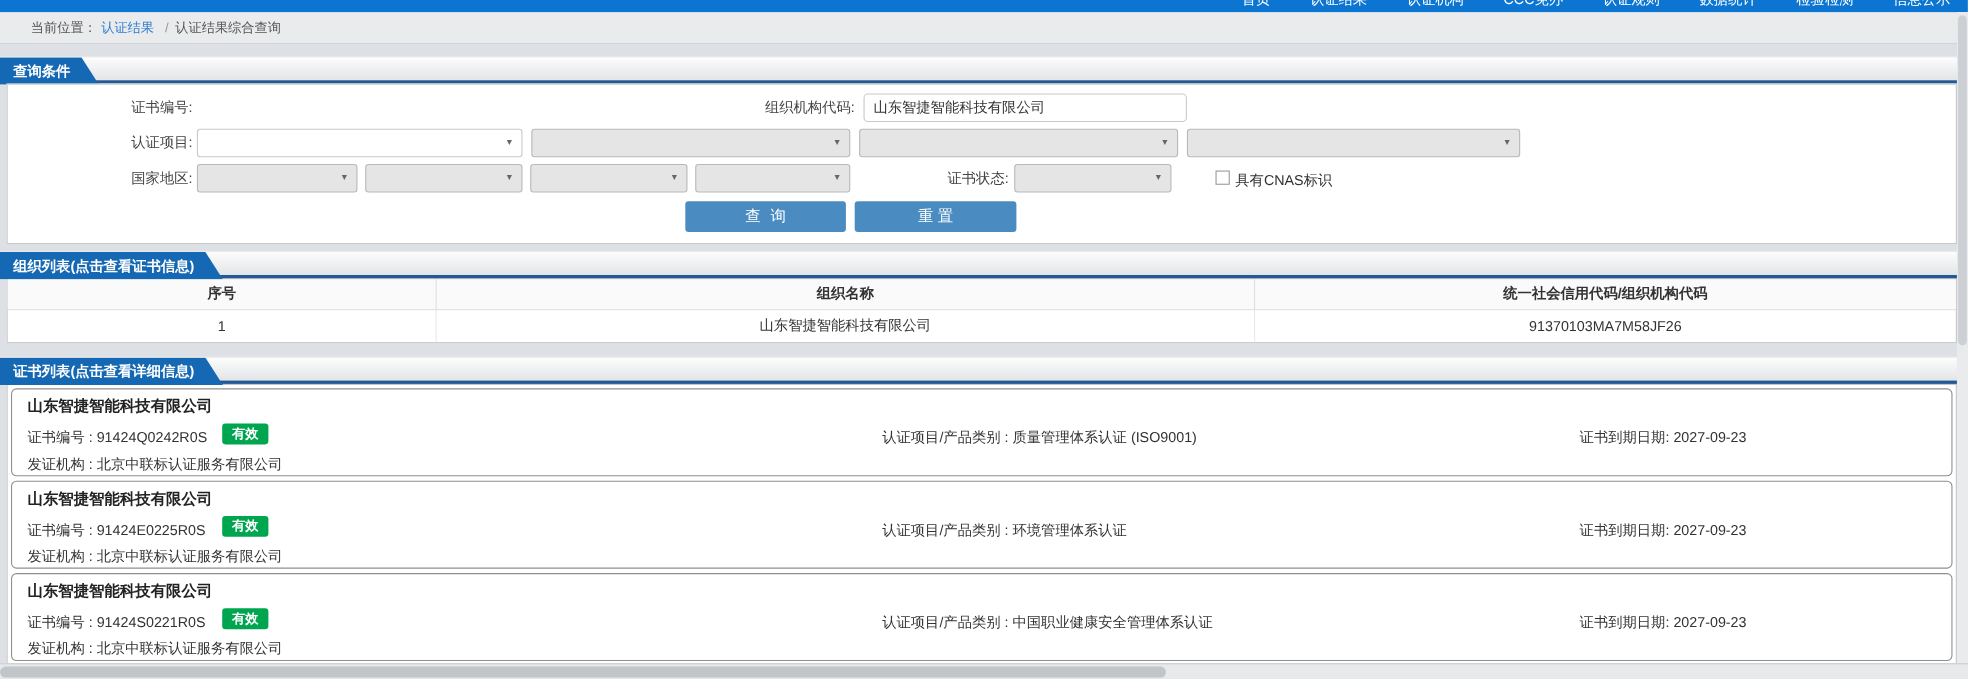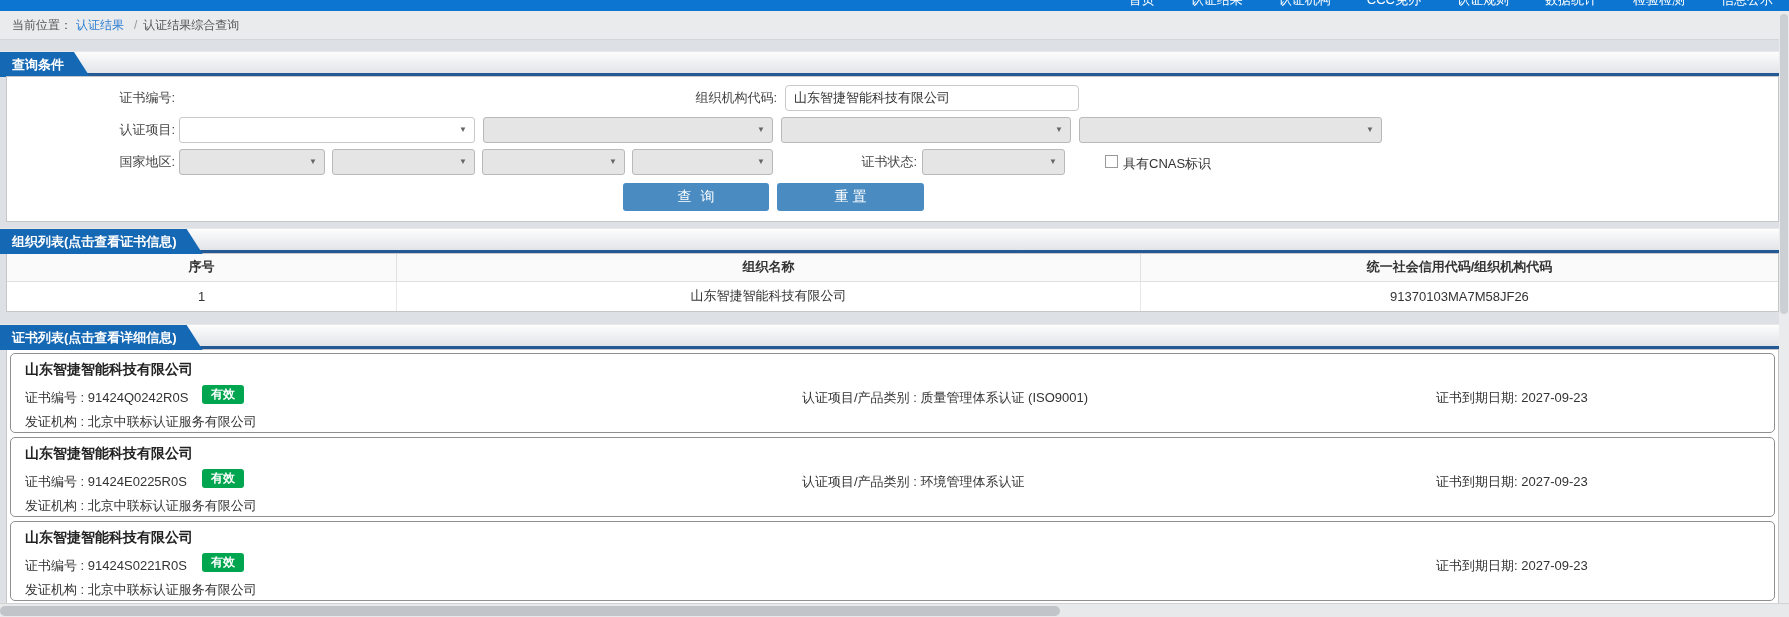--- a/index.html
+++ b/index.html
@@ -7,21 +7,21 @@
               font-family:"Liberation Sans","DejaVu Sans",sans-serif; color:#333; }
 
   
   .topbar { position:relative; height:11px; background:#0c75d1; overflow:hidden; }
   .topnav { position:absolute; right:16px; top:-7px; display:flex; gap:36px;
             color:#fff; font-size:13px; line-height:13px; white-space:nowrap; }
   .topnav span { cursor:pointer; }
 
   
   .breadcrumb { height:29px; background:#e9ebec; border-bottom:1px solid #d3d6d8;
-                display:flex; align-items:center; padding-left:12px; font-size:12px; color:#555; }
+                display:flex; align-items:center; padding-left:28px; font-size:12px; color:#555; }
   .breadcrumb .lnk { color:#2d7dd2; margin:0 4px; cursor:pointer; }
   .breadcrumb .sep { color:#999; margin:0 6px; }
 
   
   .strip { position:relative; height:25px; margin:0 10px 0 0;
            background:linear-gradient(#fdfdfd,#e2e4e7);
            border-top:1px solid #e8e8e8; border-bottom:3px solid #235a96; }
   .tab { position:absolute; left:0; top:0; height:25px; line-height:25px;
          background:#1568b3; color:#fff; font-size:13px; font-weight:bold;
          padding:0 26px 0 12px; white-space:nowrap;
@@ -208,20 +208,24 @@
     </div>
   </div>
 
   <div class="card">
     <div class="org">山东智捷智能科技有限公司</div>
     <div class="line2">
       <span>证书编号 :</span>
       <span>91424S0221R0S</span>
     </div>
     <div class="badge">有效</div>
+    <div class="cat">
+      <span>认证项目/产品类别 :</span>
+      <span>中国职业健康安全管理体系认证</span>
+    </div>
     <div class="exp">
       <span>证书到期日期:</span>
       <span>2027-09-23</span>
     </div>
     <div class="issuer">
       <span>发证机构 :</span>
       <span>北京中联标认证服务有限公司</span>
     </div>
   </div>
 

